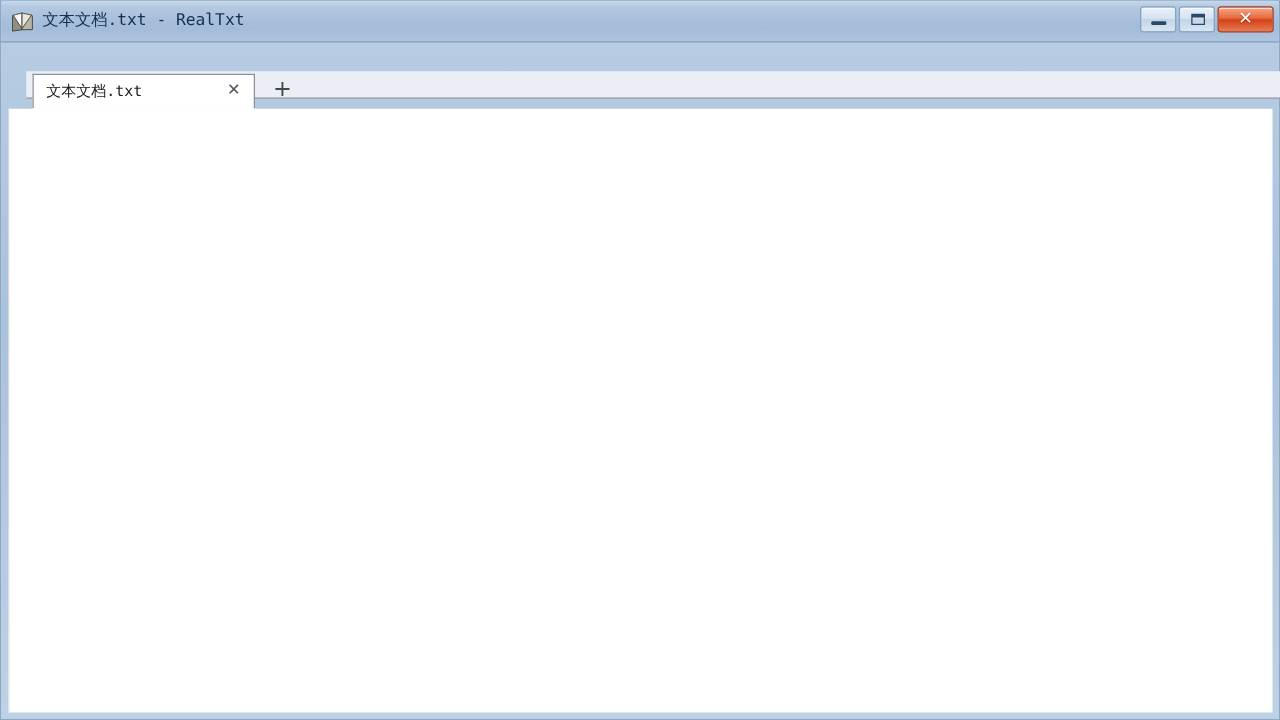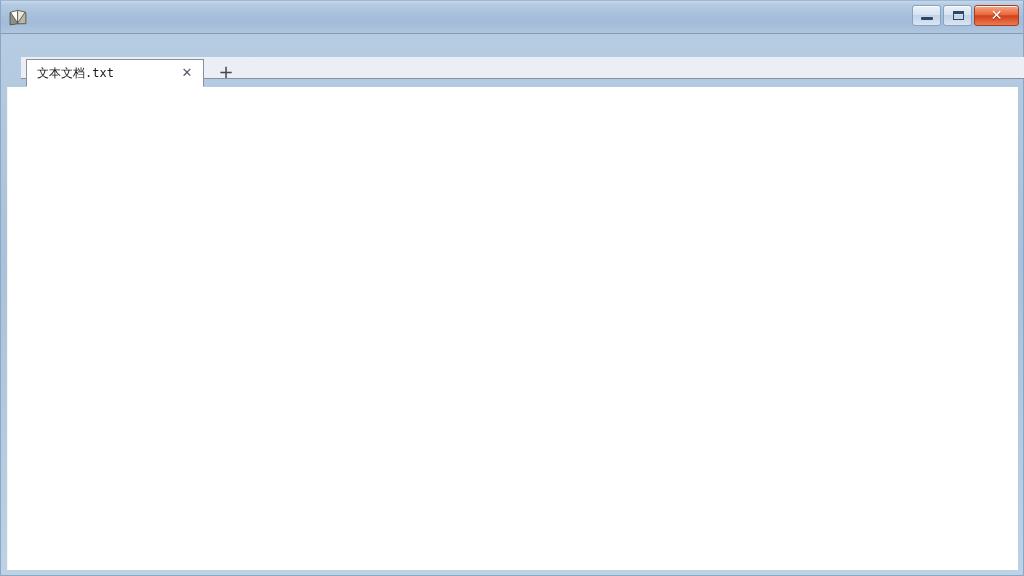--- a/index.html
+++ b/index.html
@@ -216,20 +216,21 @@
 
     <div class="title-left">
       <span class="app-icon">
         <svg width="18" height="18" viewBox="0 0 18 18" xmlns="http://www.w3.org/2000/svg">
           <path d="M1.5 4.2 L8.6 2.4 L8.6 15.0 L1.5 16.3 Z" fill="#fdfdfb" stroke="#5a5a52" stroke-width="0.9" stroke-linejoin="round"></path>
           <path d="M8.6 2.4 L16.3 4.0 L16.3 14.7 L8.6 15.0 Z" fill="#e9e6dc" stroke="#5a5a52" stroke-width="0.9" stroke-linejoin="round"></path>
           <path d="M1.5 4.2 L1.0 5.6 L1.0 16.9 L8.6 15.8 L8.6 15.0 Z" fill="#8f8f86" stroke="#4a4a44" stroke-width="0.8" stroke-linejoin="round"></path>
           <path d="M16.3 4.0 L16.9 5.3 L16.9 15.7 L8.6 15.8 L8.6 15.0 Z" fill="#b9b5a7" stroke="#4a4a44" stroke-width="0.8" stroke-linejoin="round"></path>
         </svg>
       </span>
+      <span class="title-text">文本文档.txt - RealTxt</span>
     </div>
 
     <div class="winbtns">
       <div class="winbtn">
         <span class="glyph-min"></span>
       </div>
       <div class="winbtn">
         <span class="glyph-max"></span>
       </div>
       <div class="winbtn close">

